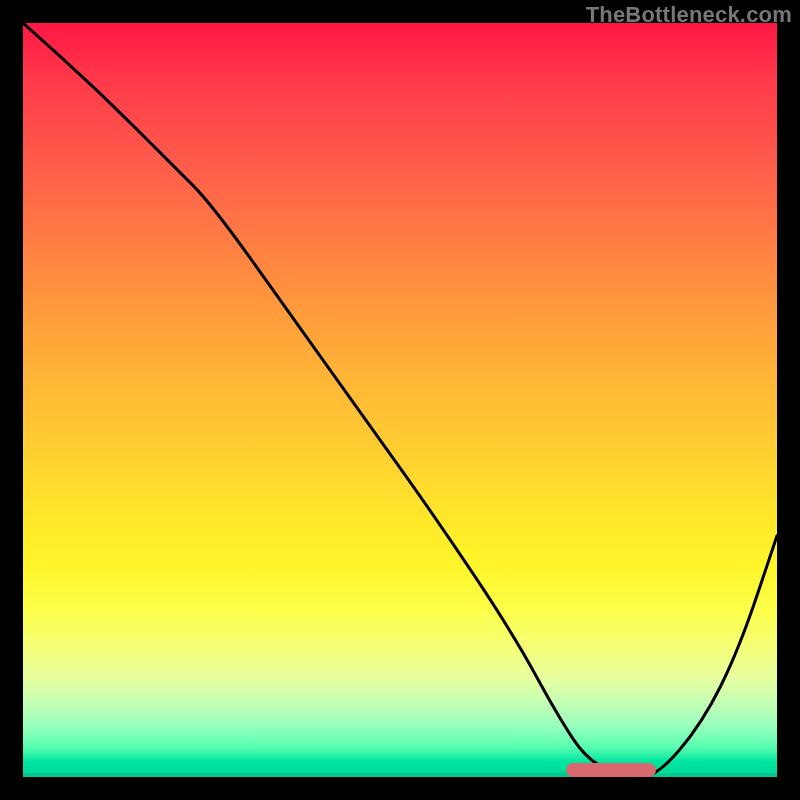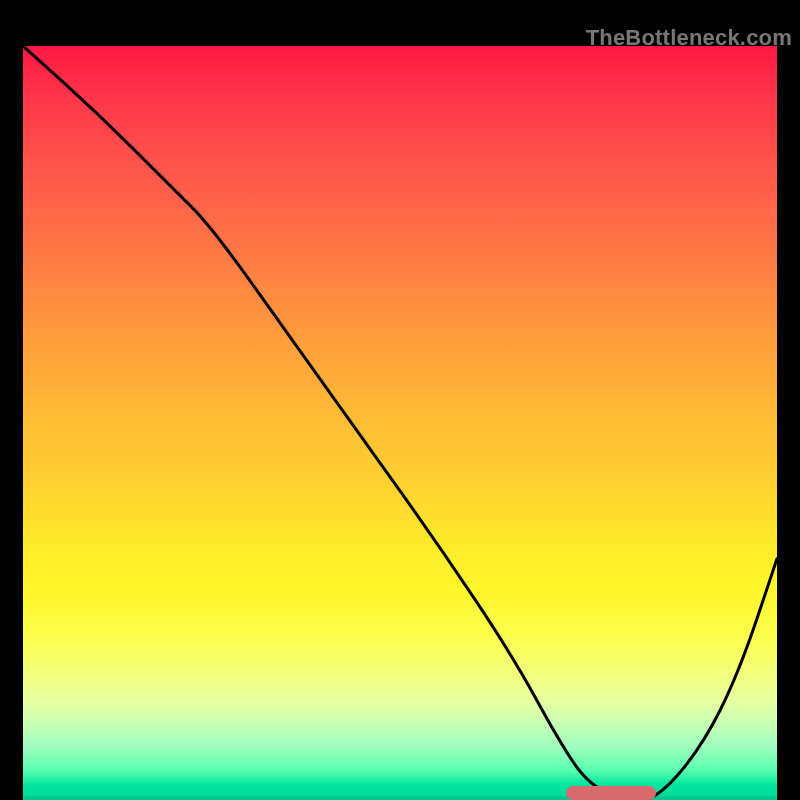--- a/index.html
+++ b/index.html
@@ -2,21 +2,20 @@
 <html><head>
 <meta charset="utf-8">
 <style>
   * { margin: 0; padding: 0; box-sizing: border-box; }
   html, body { width: 800px; height: 800px; background: #000; overflow: hidden; }
   .canvas {
     position: relative;
     width: 800px;
     height: 769px;
     background: #000;
-    margin-top: 23px;
   }
   .watermark {
     position: absolute;
     top: 2px;
     right: 8px;
     font-family: Arial, Helvetica, sans-serif;
     font-size: 22px;
     font-weight: bold;
     color: #777;
     letter-spacing: 0.2px;

